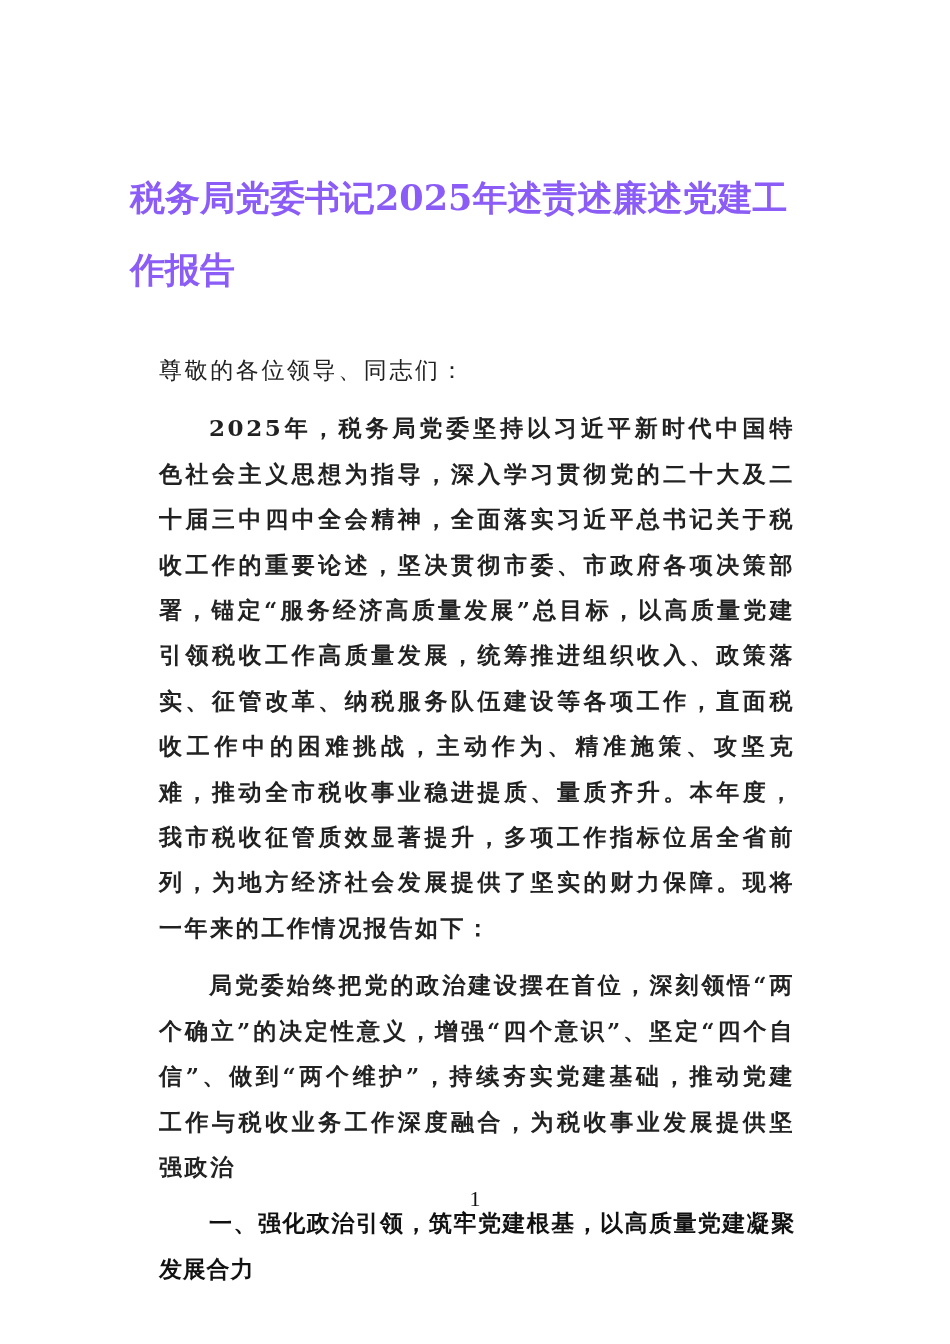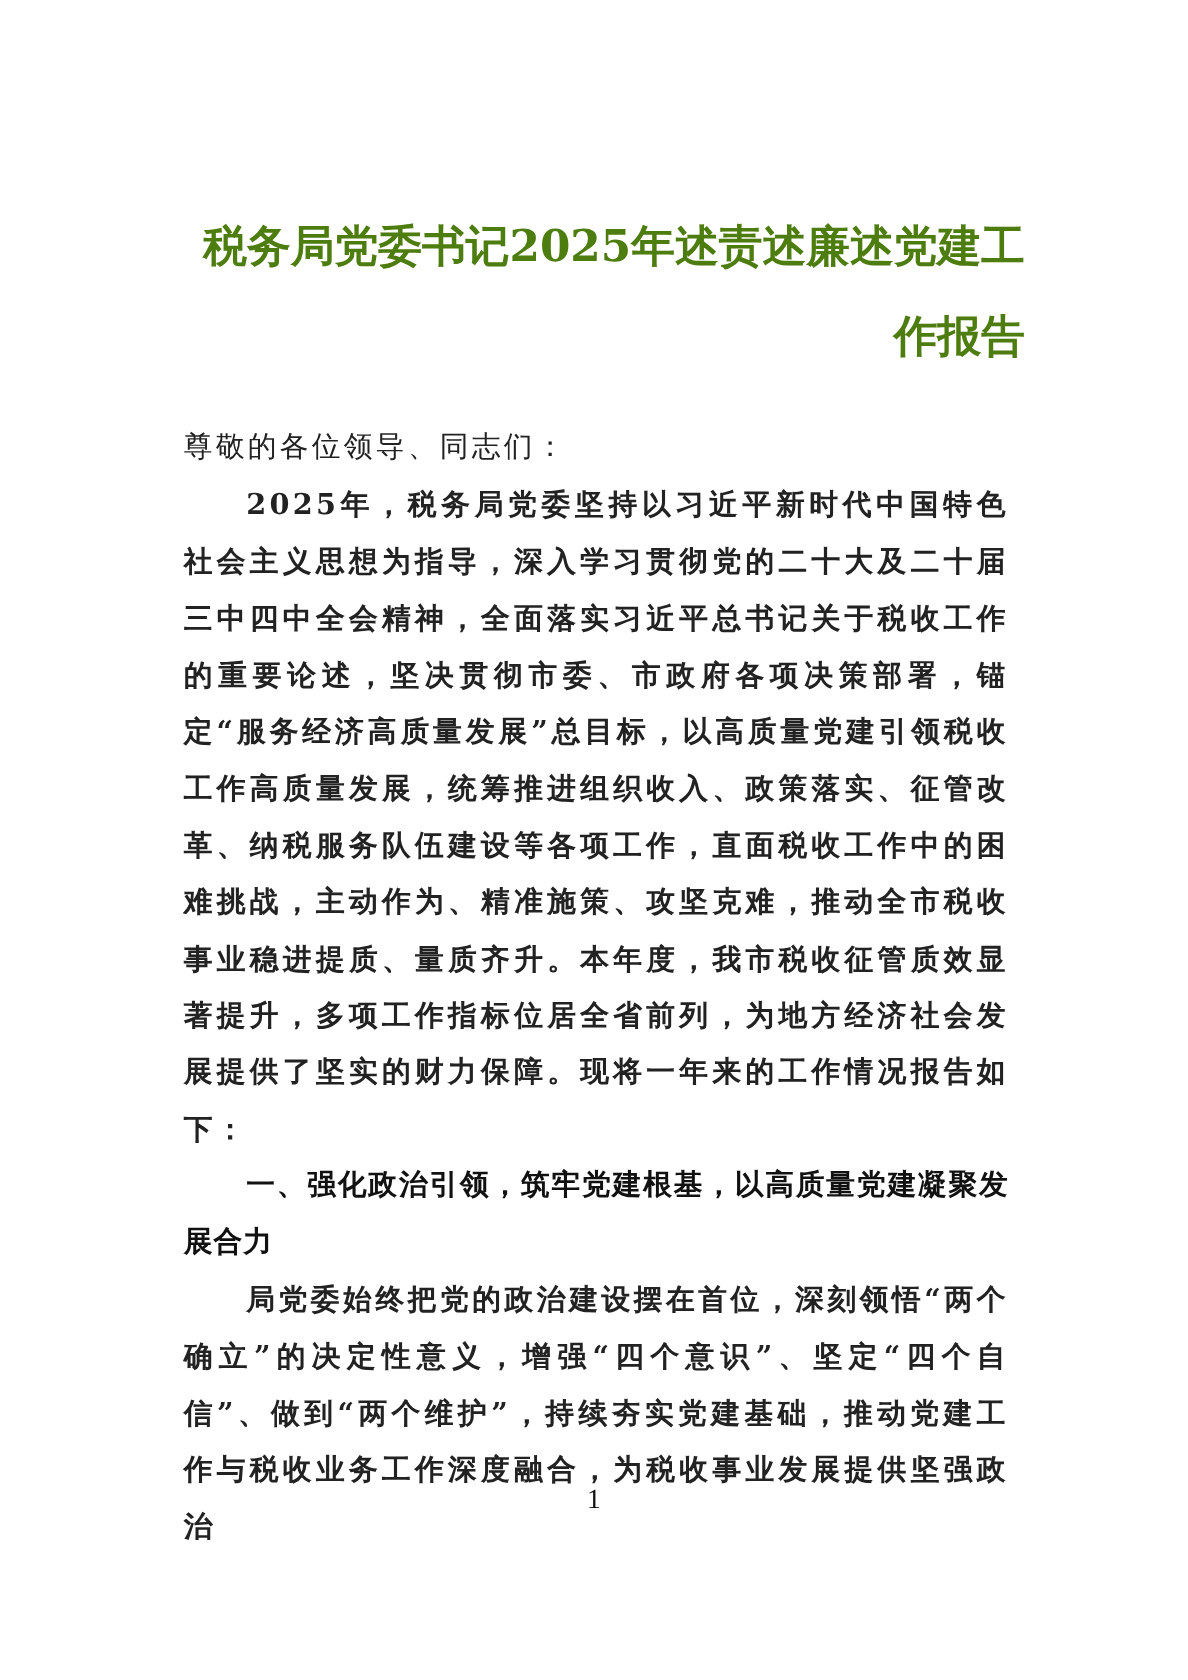--- a/index.html
+++ b/index.html
@@ -21,42 +21,42 @@
       top: 0;
       width: 950px;
       height: 1344px;
       background: #ffffff;
     }
     .title {
       position: absolute;
       left: 130px;
       top: 162px;
       width: 690px;
-      text-align: right;
+      text-align: left;
       font-family: "DejaVu Serif", "Liberation Serif", serif;
       font-weight: bold;
       font-size: 35px;
       line-height: 72px;
       letter-spacing: 0px;
-      color: #4d7c0f;
+      color: #8b5cf6;
       margin: 0;
     }
     .body-text {
       position: absolute;
       left: 147px;
       top: 336px;
       width: 660px;
       font-size: 23px;
       line-height: 45.4px;
       letter-spacing: 2.6px;
       text-align: justify;
       color: #222222;
     }
     .body-text p {
-      margin: 0;
+      margin: 12px;
     }
     .indent {
       text-indent: 50px;
       font-weight: bold;
     }
     .heading {
       font-family: "DejaVu Sans", "Liberation Sans", sans-serif;
       font-weight: bold;
       letter-spacing: 0.8px;
       color: #111111;
@@ -77,20 +77,20 @@
 
 <div class="page">
 
   <h1 class="title">税务局党委书记2025年述责述廉述党建工作报告</h1>
 
   <div class="body-text">
     <p>尊敬的各位领导、同志们：</p>
 
     <p class="indent">2025年，税务局党委坚持以习近平新时代中国特色社会主义思想为指导，深入学习贯彻党的二十大及二十届三中四中全会精神，全面落实习近平总书记关于税收工作的重要论述，坚决贯彻市委、市政府各项决策部署，锚定“服务经济高质量发展”总目标，以高质量党建引领税收工作高质量发展，统筹推进组织收入、政策落实、征管改革、纳税服务队伍建设等各项工作，直面税收工作中的困难挑战，主动作为、精准施策、攻坚克难，推动全市税收事业稳进提质、量质齐升。本年度，我市税收征管质效显著提升，多项工作指标位居全省前列，为地方经济社会发展提供了坚实的财力保障。现将一年来的工作情况报告如下：</p>
 
+    <p class="indent">局党委始终把党的政治建设摆在首位，深刻领悟“两个确立”的决定性意义，增强“四个意识”、坚定“四个自信”、做到“两个维护”，持续夯实党建基础，推动党建工作与税收业务工作深度融合，为税收事业发展提供坚强政治</p>
+
     <p class="indent heading">一、强化政治引领，筑牢党建根基，以高质量党建凝聚发展合力</p>
-
-    <p class="indent">局党委始终把党的政治建设摆在首位，深刻领悟“两个确立”的决定性意义，增强“四个意识”、坚定“四个自信”、做到“两个维护”，持续夯实党建基础，推动党建工作与税收业务工作深度融合，为税收事业发展提供坚强政治</p>
   </div>
 
   <div class="page-number">1</div>
 
 </div>
 
 </body></html>

